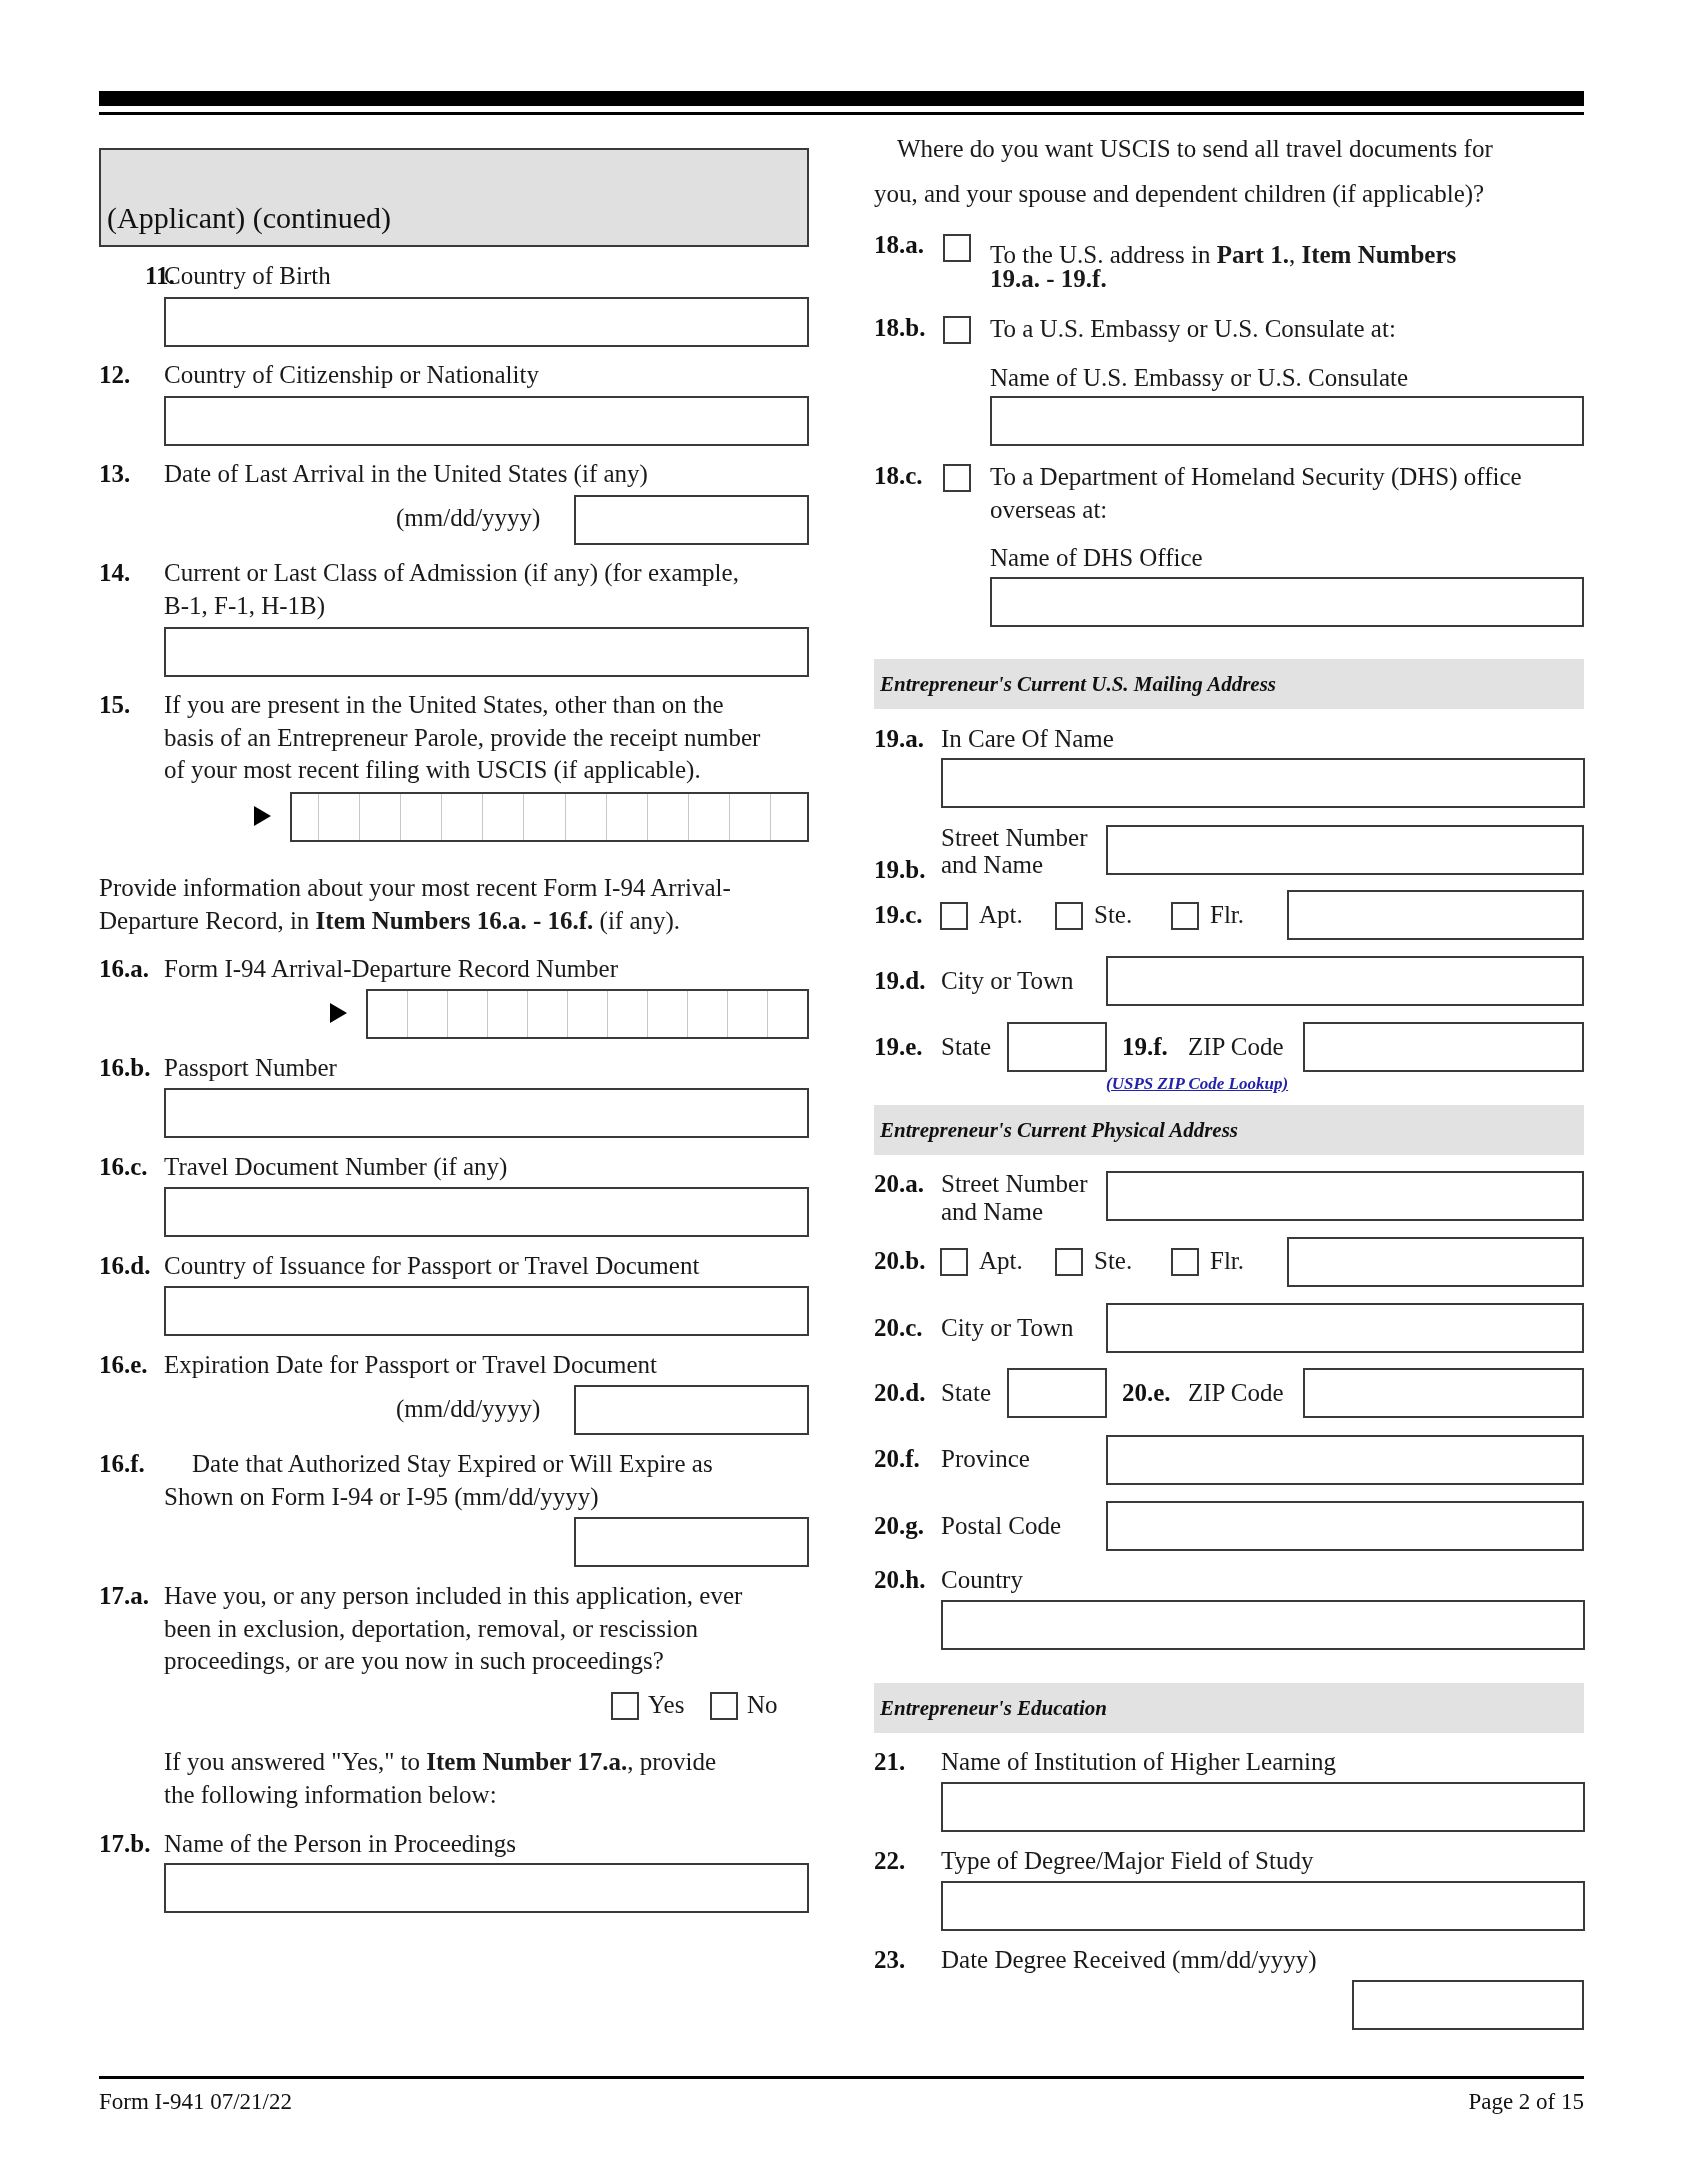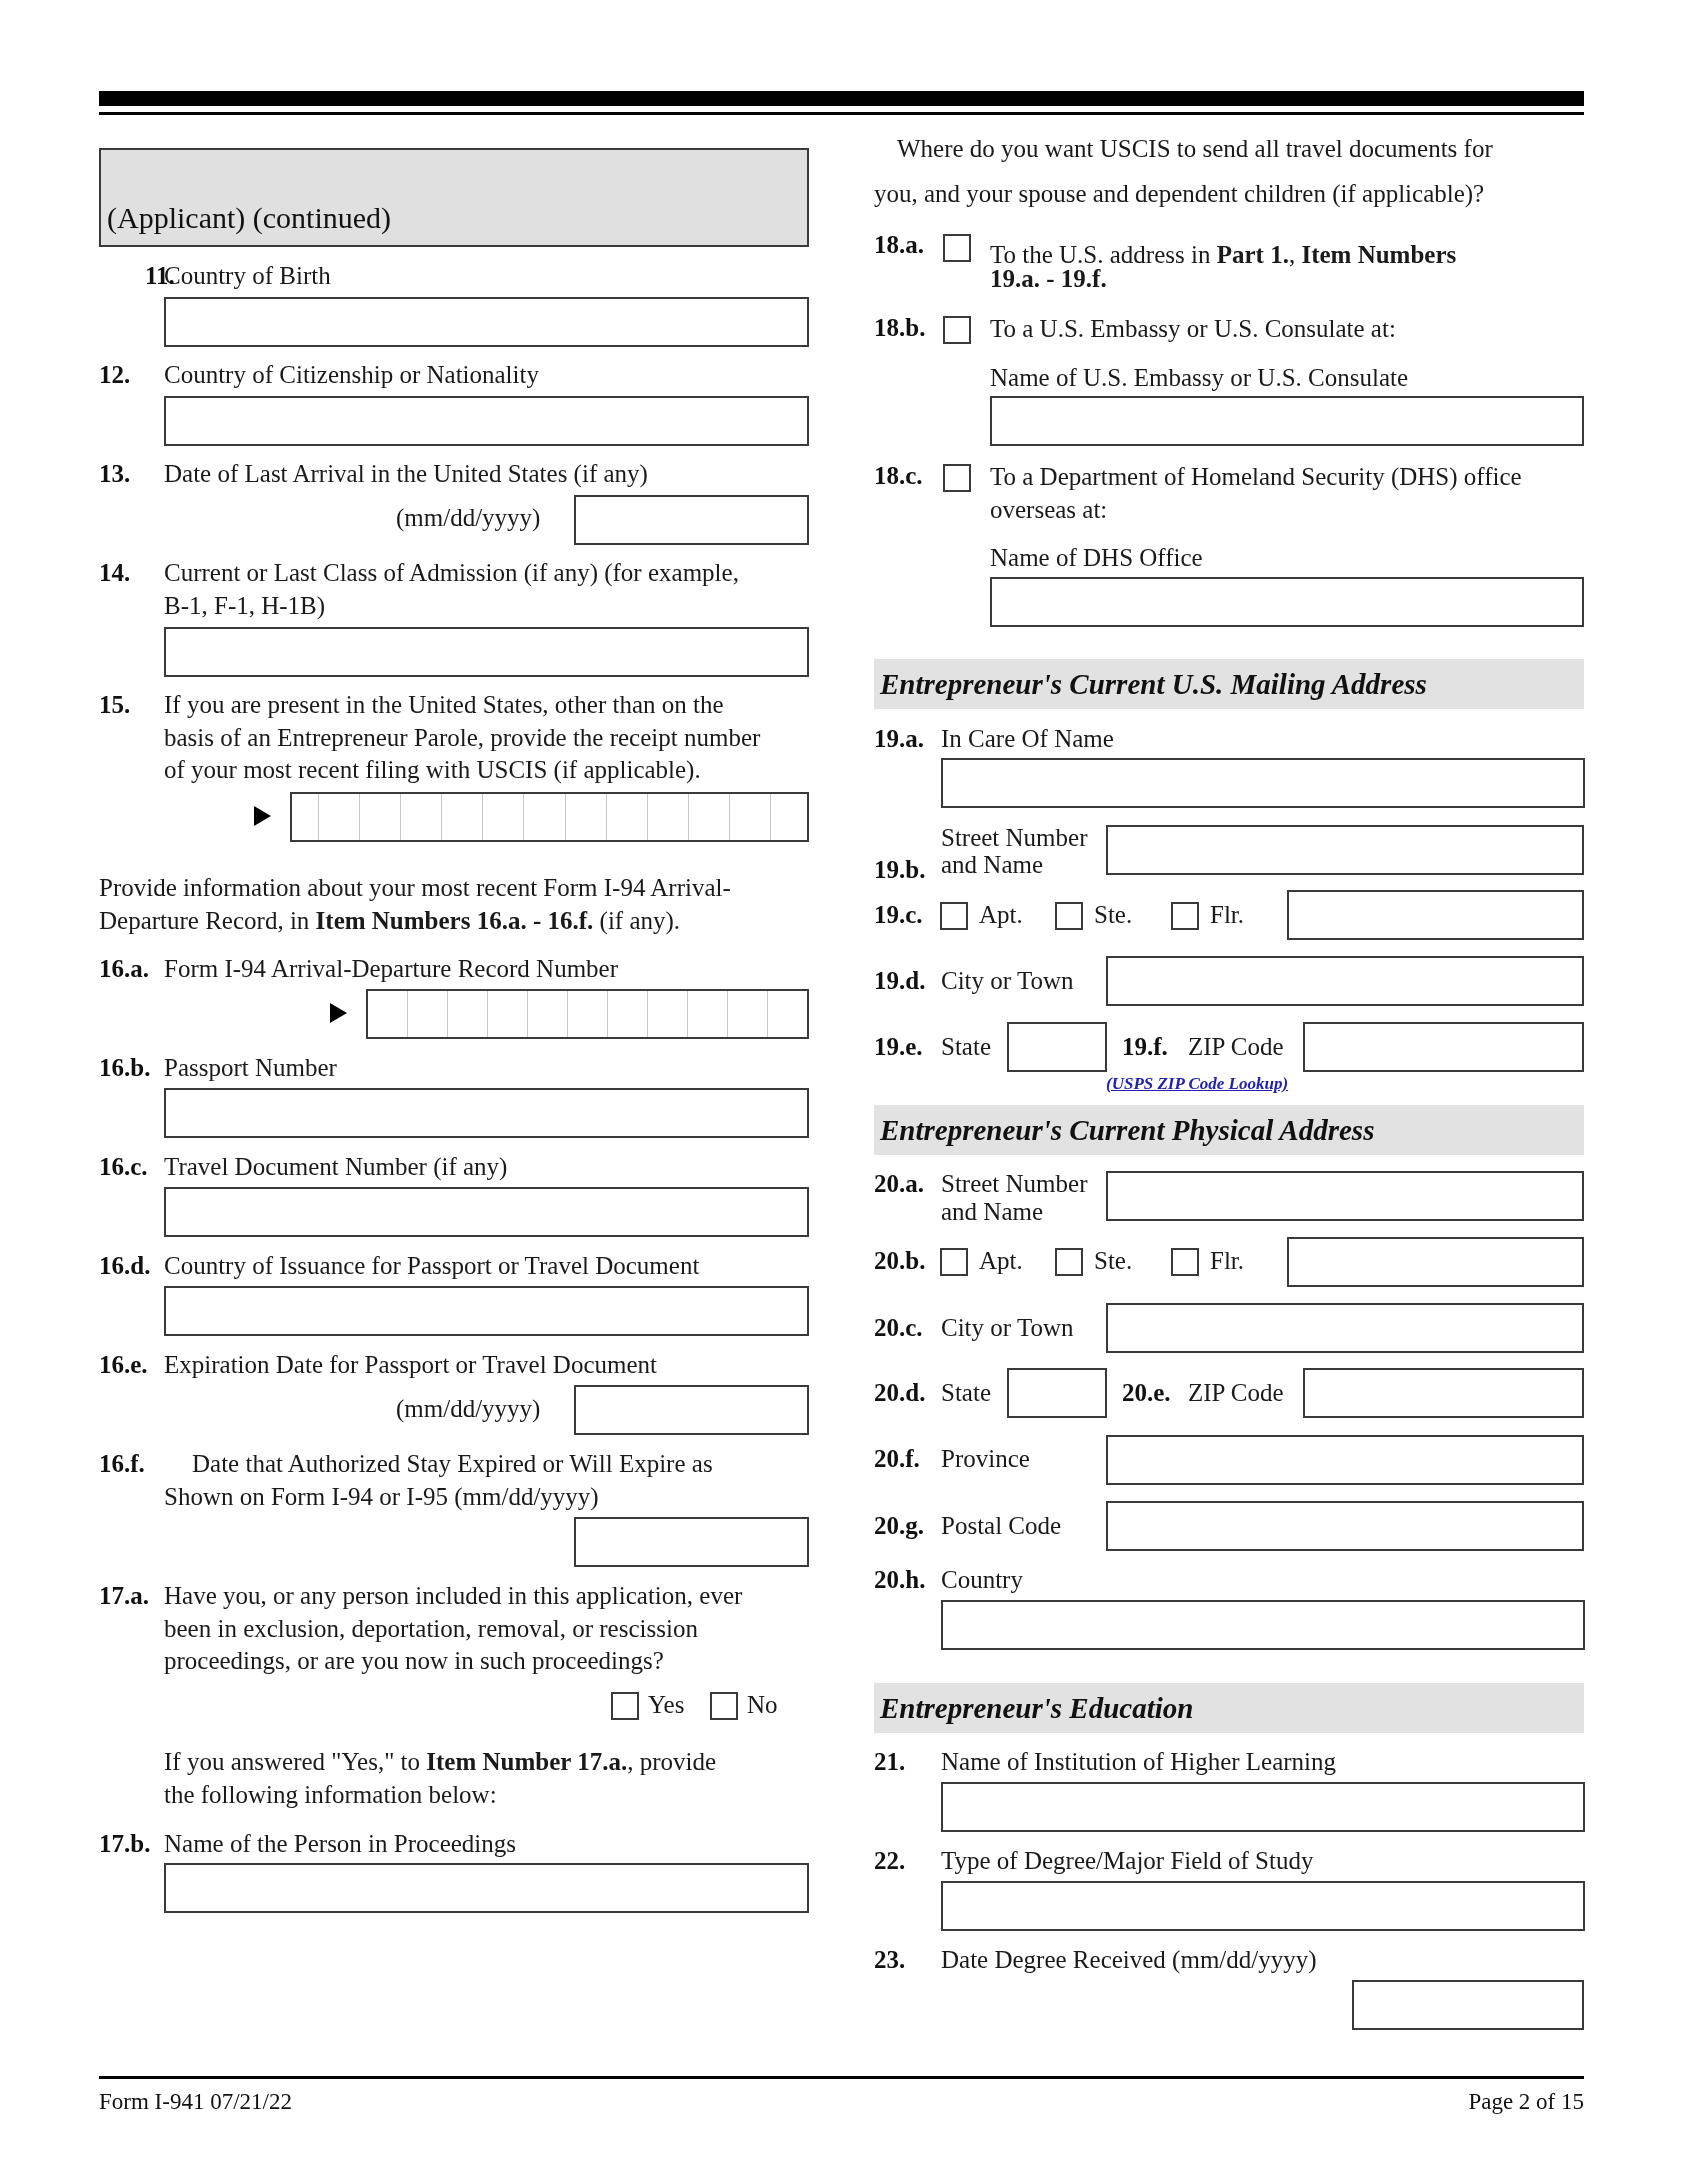--- a/index.html
+++ b/index.html
@@ -10,21 +10,21 @@
   .b { font-weight:bold; }
   .box { position:absolute; border:2.5px solid #3a3a3a; background:#fff; box-sizing:border-box; }
   .cb { position:absolute; width:28px; height:28px; border:2px solid #3a3a3a; background:#fff; box-sizing:border-box; }
   .thickbar { position:absolute; left:99px; top:91px; width:1485px; height:15px; background:#000; }
   .thinline { position:absolute; left:99px; top:112px; width:1485px; height:3px; background:#000; }
   .parthdr { position:absolute; left:99px; top:148px; width:710px; height:99px; background:#e0e0e0;
              border:2px solid #3a3a3a; box-sizing:border-box; }
   .parthdr .l1 { position:absolute; left:6px; top:8px; font-size:32px; line-height:40px; font-weight:bold; white-space:nowrap; }
   .parthdr .l2 { position:absolute; left:6px; top:48px; font-size:30px; line-height:40px; white-space:nowrap; }
   .secbar { position:absolute; left:874px; width:710px; height:50px; background:#e2e2e2; }
-  .secbar span { position:absolute; left:6px; top:5px; font-size:29px; line-height:40px; font-weight:bold; font-style:italic; white-space:nowrap; }
+  .secbar span { position:absolute; left:6px; top:5px; font-size:21px; line-height:40px; font-weight:bold; font-style:italic; white-space:nowrap; }
   .combo { position:absolute; border:2.5px solid #3a3a3a; box-sizing:border-box; display:flex; background:#fff; }
   .combo .cell { flex:1; border-right:1px solid #c8c8c8; }
   .combo .cell:last-child { border-right:none; }
   .arrow { position:absolute; width:0; height:0; border-top:10px solid transparent; border-bottom:10px solid transparent; border-left:17px solid #000; }
   .link { position:absolute; font-size:17px; line-height:22px; font-weight:bold; font-style:italic; color:#2222aa; text-decoration:underline; white-space:nowrap; }
   .footline { position:absolute; left:99px; top:2076px; width:1485px; height:3px; background:#000; }
   .foot { position:absolute; font-size:23px; line-height:30px; white-space:nowrap; }
 </style>
 </head>
 <body>

